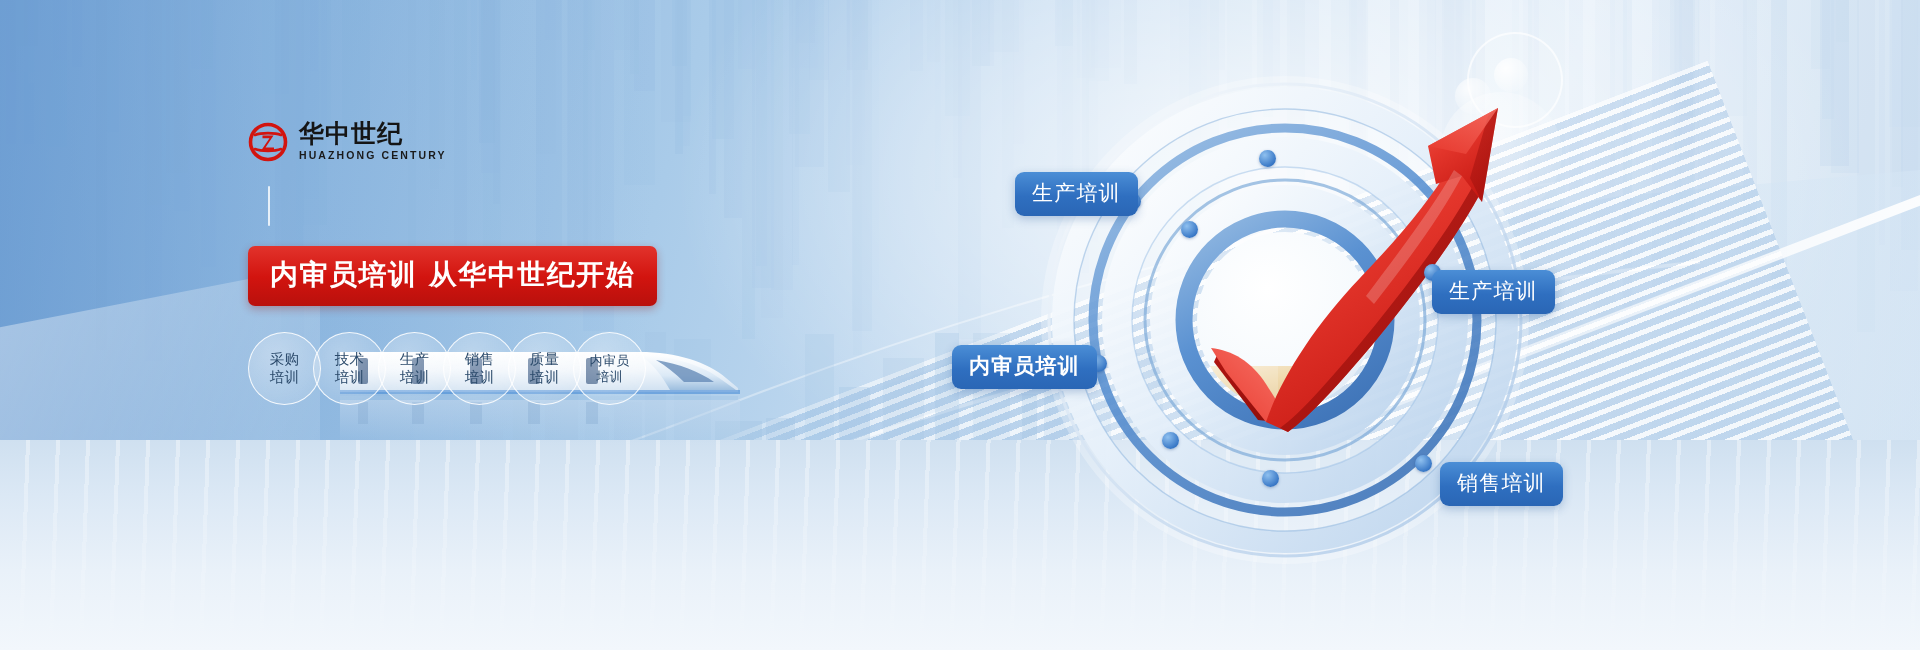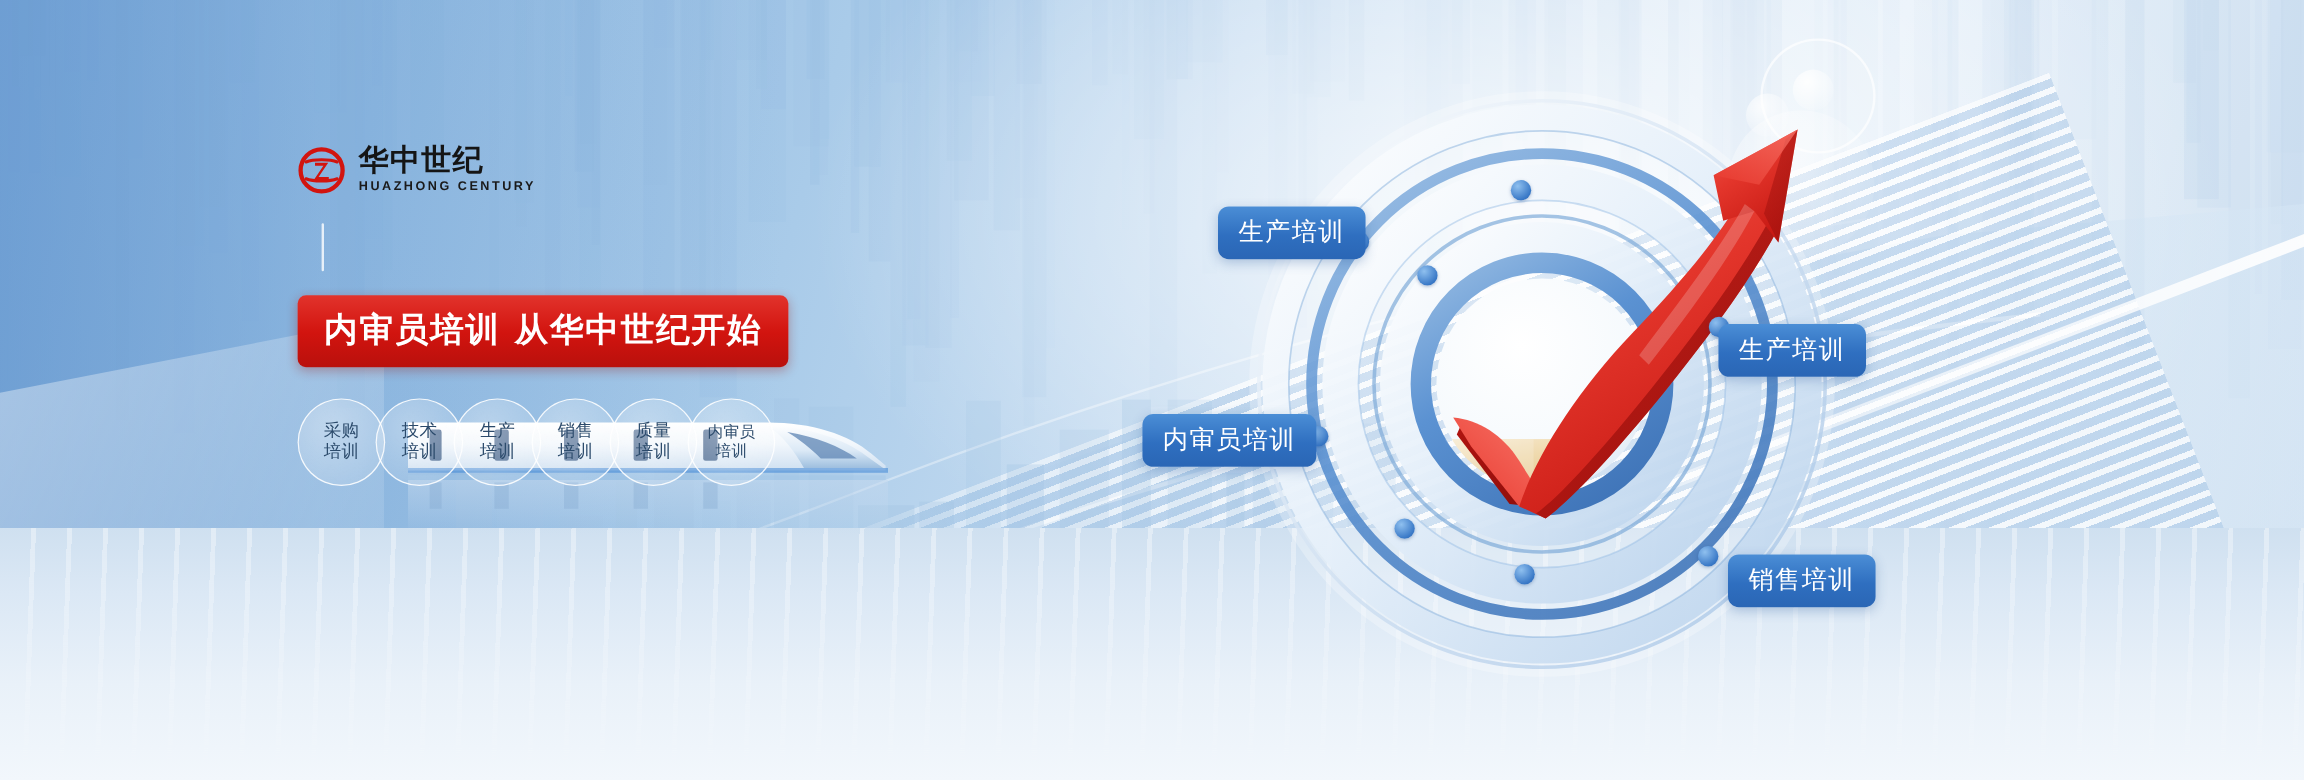--- a/index.html
+++ b/index.html
@@ -499,21 +499,21 @@
   <div class="node" style="left:1090px;top:355px;"></div>
   <div class="node" style="left:1162px;top:432px;"></div>
   <div class="node" style="left:1262px;top:470px;"></div>
   <div class="node" style="left:1415px;top:455px;"></div>
 
 
   <div class="pill" style="left:1015px;top:172px;">生产培训</div>
 
   <div class="pill" style="left:1432px;top:270px;">生产培训</div>
 
-  <div class="pill" style="left:952px;top:345px;">内审员培训</div>
+  <div class="pill" style="left:952px;top:345px;font-weight:bold;">内审员培训</div>
 
   <div class="pill" style="left:1440px;top:462px;">销售培训</div>
 
 
   <div class="content">
 
     <div class="logo-row">
       <div class="logo-mark">
         <svg width="40" height="40" viewBox="0 0 40 40">
           <circle cx="20" cy="20" r="17.5" fill="none" stroke="#d2140f" stroke-width="3.6"></circle>

